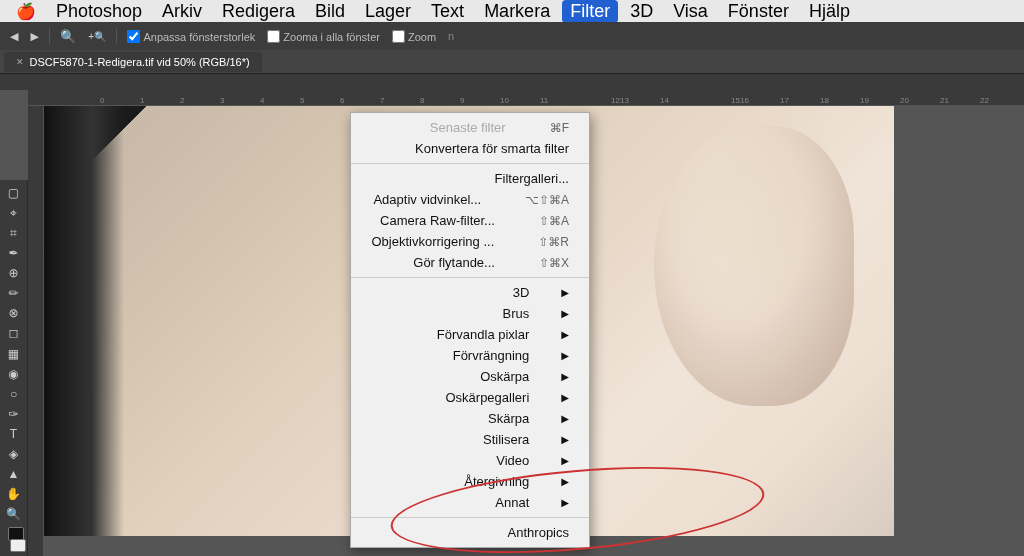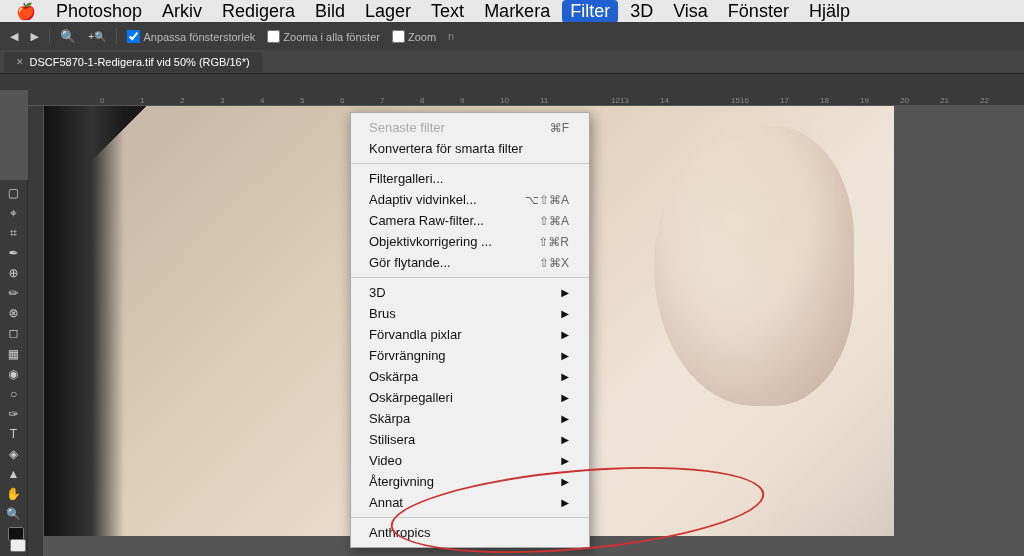--- a/index.html
+++ b/index.html
@@ -207,23 +207,24 @@
       z-index: 1000;
       padding: 4px 0;
       font-size: 13px;
       color: #111;
     }
     .dropdown-menu .menu-item {
       padding: 3px 20px 3px 18px;
       cursor: default;
       display: flex;
       align-items: center;
-      justify-content: space-between;
+      justify-content: flex-end;
       white-space: nowrap;
       position: relative;
+      gap: 24px;
     }
     .dropdown-menu .menu-item.disabled {
       color: #aaa;
       cursor: default;
     }
     .dropdown-menu .menu-separator {
       height: 1px;
       background: #ccc;
       margin: 4px 0;
     }

